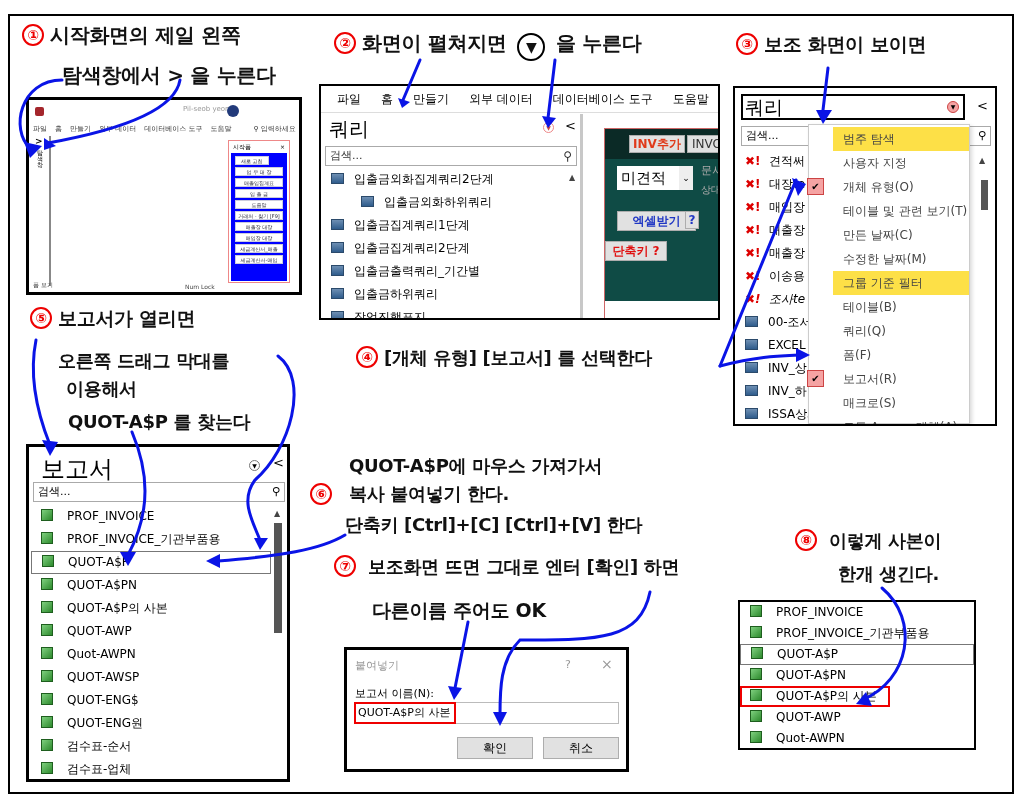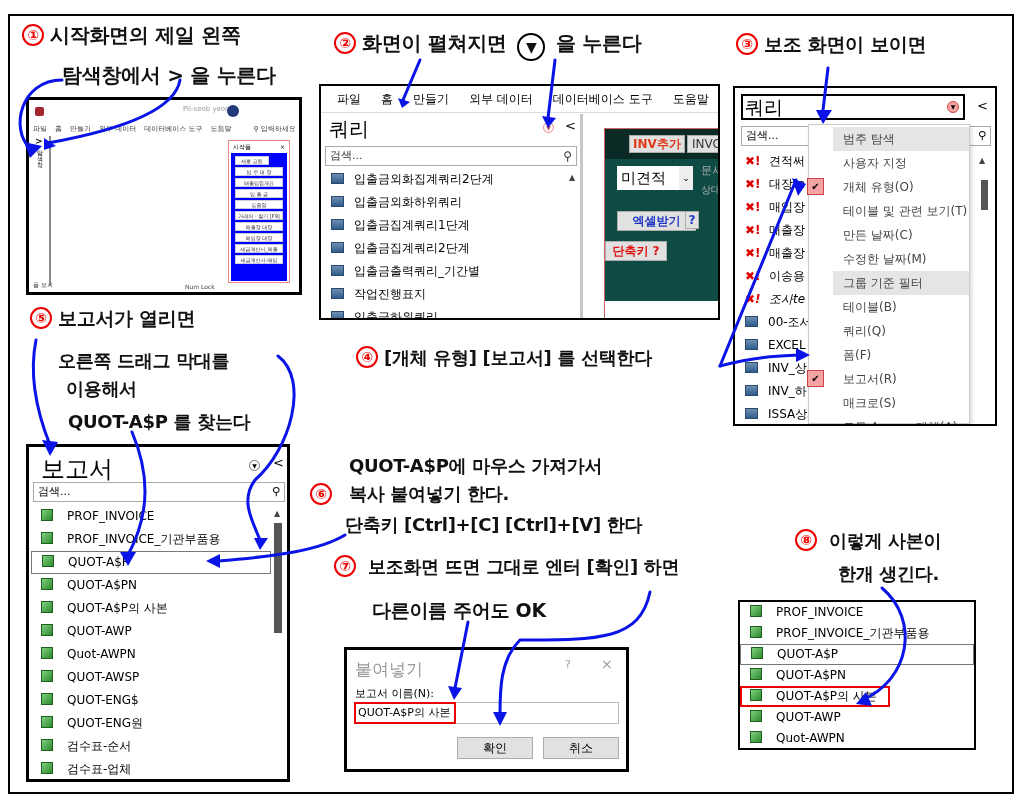--- a/index.html
+++ b/index.html
@@ -8,21 +8,21 @@
 .abs{position:absolute}
 .step-title{position:absolute;font-weight:bold;font-size:19px;color:#111;white-space:nowrap;letter-spacing:-0.3px}
 .circ{display:inline-block;width:22px;height:22px;border:2px solid #e00;border-radius:50%;color:#e00;font-size:14px;line-height:18px;text-align:center;font-weight:bold;margin-right:6px;vertical-align:2px}
 .shot{position:absolute;border:2px solid #000;background:#fff;overflow:hidden}
 .sm{font-size:11px}
 .ico-q{display:inline-block;width:13px;height:11px;background:linear-gradient(#6e8fb3,#2f5c8c);border:1px solid #2b4a6b;margin-right:10px;vertical-align:-1px}
 .ico-r{display:inline-block;width:12px;height:12px;background:linear-gradient(135deg,#7fd07f,#2d8a2d);border:1px solid #1e5e1e;margin-right:14px;vertical-align:-1px}
 .ico-x{display:inline-block;width:14px;color:#d00;font-weight:bold;font-size:12px;margin-right:10px}
 .row{height:24px;line-height:24px;font-size:12px;white-space:nowrap;padding-left:10px}
 .menu-item{height:24px;line-height:24px;font-size:12px;color:#444;padding-left:30px;position:relative}
-.menu-item.hdr{background:#e5e5e5}
+.menu-item.hdr{background:#fde047}
 .check{position:absolute;left:-26px;top:3px;width:17px;height:17px;background:#f5a3a3;border:1px solid #c44;font-size:10px;line-height:15px;text-align:center;color:#000}
 .btn{position:absolute;border:1px solid #adadad;background:#e1e1e1;font-size:12px;text-align:center}
 svg.arrows{position:absolute;left:0;top:0;pointer-events:none}
 </style>
 </head>
 <body>
 
 <div class="frame"></div>
 
 <div class="step-title" style="left:22px;top:22px;font-size:20px"><span class="circ">①</span><span>시작화면의 제일 왼쪽</span></div>
@@ -82,26 +82,26 @@
     <span>데이터베이스 도구</span>
     <span>도움말</span>
   </div>
   <div class="abs" style="left:0;top:28px;width:262px;bottom:0;border-right:3px solid #c8c8c8">
     <div class="abs" style="left:8px;top:2px;font-size:20px">쿼리</div>
     <div class="abs" style="left:222px;top:8px;width:11px;height:11px;border:1px solid #e88;border-radius:50%;font-size:6px;text-align:center;line-height:10px;color:#c44">▼</div>
     <div class="abs" style="left:244px;top:4px;font-size:13px">&lt;</div>
     <div class="abs" style="left:4px;top:32px;width:252px;height:20px;border:1px solid #aaa;font-size:11px;padding-left:4px;line-height:18px;color:#333"><span>검색...</span><span class="abs" style="right:4px;top:0;font-size:12px">⚲</span></div>
     <div id="shot2-list" class="abs" style="left:0;top:54px;width:240px">
         <div class="row" style="height: 23px; line-height: 23px;"><span class="ico-q"></span><span>입출금외화집계쿼리2단계</span></div>
-        <div class="row" style="height: 23px; line-height: 23px;"><span class="ico-q"></span><span>입출금외화하위쿼리</span></div>
+        <div class="row" style="height: 23px; line-height: 23px; margin-left: 30px;"><span class="ico-q"></span><span>입출금외화하위쿼리</span></div>
         <div class="row" style="height: 23px; line-height: 23px;"><span class="ico-q"></span><span>입출금집계쿼리1단계</span></div>
         <div class="row" style="height: 23px; line-height: 23px;"><span class="ico-q"></span><span>입출금집계쿼리2단계</span></div>
         <div class="row" style="height: 23px; line-height: 23px;"><span class="ico-q"></span><span>입출금출력쿼리_기간별</span></div>
+        <div class="row" style="height: 23px; line-height: 23px;"><span class="ico-q"></span><span>입출금하위쿼리</span></div>
         <div class="row" style="height: 23px; line-height: 23px;"><span class="ico-q"></span><span>작업진행표지</span></div>
-        <div class="row" style="height: 23px; line-height: 23px;"><span class="ico-q"></span><span>입출금하위쿼리</span></div>
       </div>
     <div class="abs" style="left:248px;top:59px;font-size:8px;color:#444">▲</div>
   </div>
   <div class="abs" style="left:283px;top:42px;width:120px;height:200px;border:1px solid #c66;background:#fff">
     <div style="background:#0f4b45;height:172px;position:relative">
       <div class="abs" style="left:0;top:0;width:120px;height:30px;background:#0b2a26"></div>
       <div class="btn" style="left:24px;top:6px;width:56px;height:18px;line-height:16px;color:#e03a1a;font-weight:bold">INV추가</div>
       <div class="btn" style="left:82px;top:6px;width:40px;height:18px;line-height:16px;color:#333">INVO</div>
       <div class="abs" style="left:12px;top:37px;width:62px;height:24px;background:#fff;font-size:15px;line-height:24px;padding-left:4px">미견적</div>
       <div class="abs" style="left:74px;top:37px;width:14px;height:24px;background:#eee;font-size:9px;text-align:center;line-height:24px">⌄</div>
@@ -188,21 +188,21 @@
 
 <div class="step-title" style="left:310px;top:482px;font-size:20px"><span class="circ">⑥</span></div>
 <div class="step-title" style="left:349px;top:454px;font-size:18px">QUOT-A$P에 마우스 가져가서</div>
 <div class="step-title" style="left:349px;top:482px;font-size:18px">복사 붙여넣기 한다.</div>
 <div class="step-title" style="left:345px;top:513px;font-size:18px">단축키 [Ctrl]+[C] [Ctrl]+[V] 한다</div>
 
 <div class="step-title" style="left:334px;top:555px;font-size:18px"><span class="circ">⑦</span><span style="margin-left:6px">보조화면 뜨면 그대로 엔터 [확인] 하면</span></div>
 <div class="step-title" style="left:372px;top:598px;font-size:19px">다른이름 주어도 OK</div>
 
 <div class="shot" style="left:344px;top:647px;width:285px;height:125px;border-width:3px">
-  <div class="abs" style="left:8px;top:8px;font-size:17px;color:#999">붙여넣기</div>
+  <div class="abs" style="left:8px;top:8px;font-size:11px;color:#999">붙여넣기</div>
   <div class="abs" style="left:218px;top:8px;font-size:11px;color:#999">?</div>
   <div class="abs" style="left:254px;top:6px;font-size:14px;color:#999">×</div>
   <div class="abs" style="left:8px;top:36px;font-size:11px">보고서 이름(N):</div>
   <div class="abs" style="left:8px;top:52px;width:264px;height:22px;border:1px solid #bbb;font-size:11px;line-height:20px;padding-left:3px">
     <span style="display:inline-block;border:2px solid #e00;padding:0 4px 0 2px;margin-left:-5px;margin-top:-2px;line-height:18px">QUOT-A$P의 사본</span>
   </div>
   <div class="btn" style="left:110px;top:87px;width:76px;height:22px;line-height:20px">확인</div>
   <div class="btn" style="left:196px;top:87px;width:76px;height:22px;line-height:20px">취소</div>
 </div>
 

